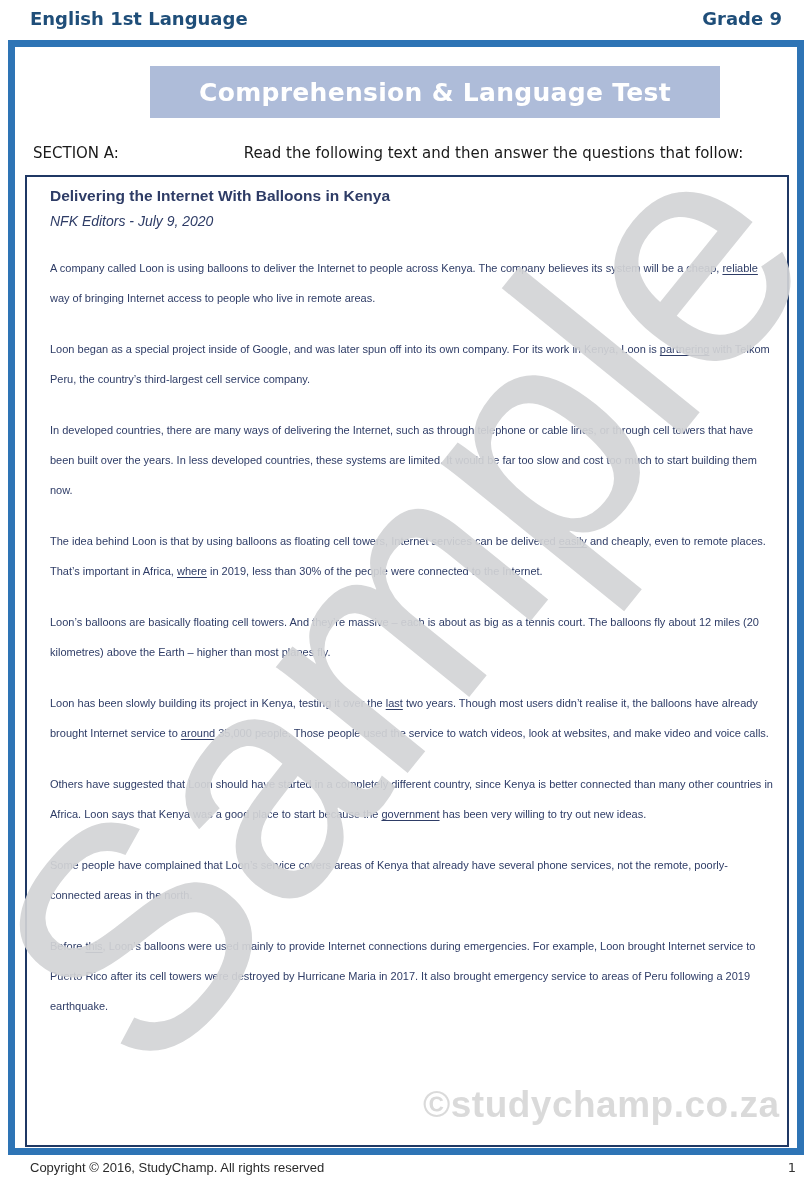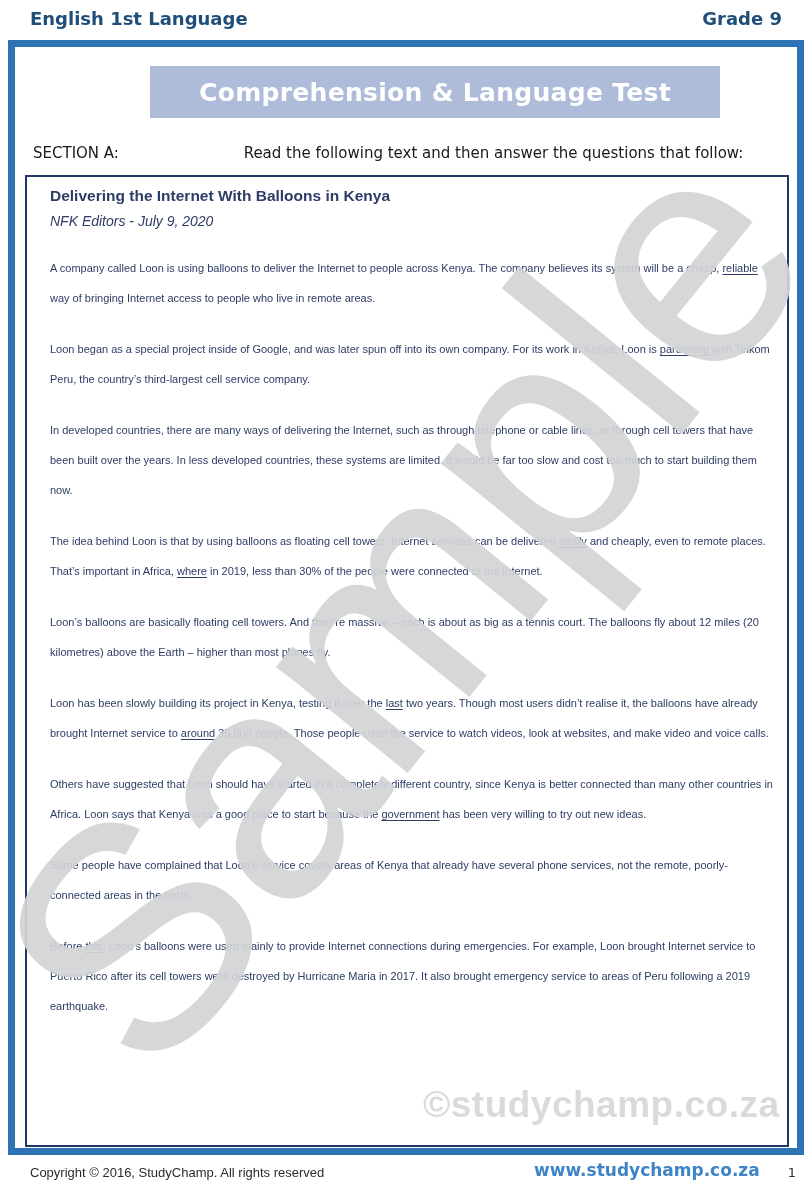--- a/index.html
+++ b/index.html
@@ -167,15 +167,14 @@
       <p><span>Some people have complained that Loon’s service covers areas of Kenya that already have several phone services, not the remote, poorly-connected areas in the north.</span></p>
       <p><span>Before </span><span class="u">this</span><span>, Loon’s balloons were used mainly to provide Internet connections during emergencies. For example, Loon brought Internet service to Puerto Rico after its cell towers were destroyed by Hurricane Maria in 2017. It also brought emergency service to areas of Peru following a 2019 earthquake.</span></p>
     </div>
 </div>
 
 <div class="wm-sample">Sample</div>
 <div class="wm-site">©studychamp.co.za</div>
 
 <div class="page-footer">
   <span class="footer-copyright">Copyright © 2016, StudyChamp. All rights reserved</span>
-  <span class="footer-website">www.studychamp.co.za</span>
   <span class="footer-page-number">1</span>
 </div>
 
 </body></html>

